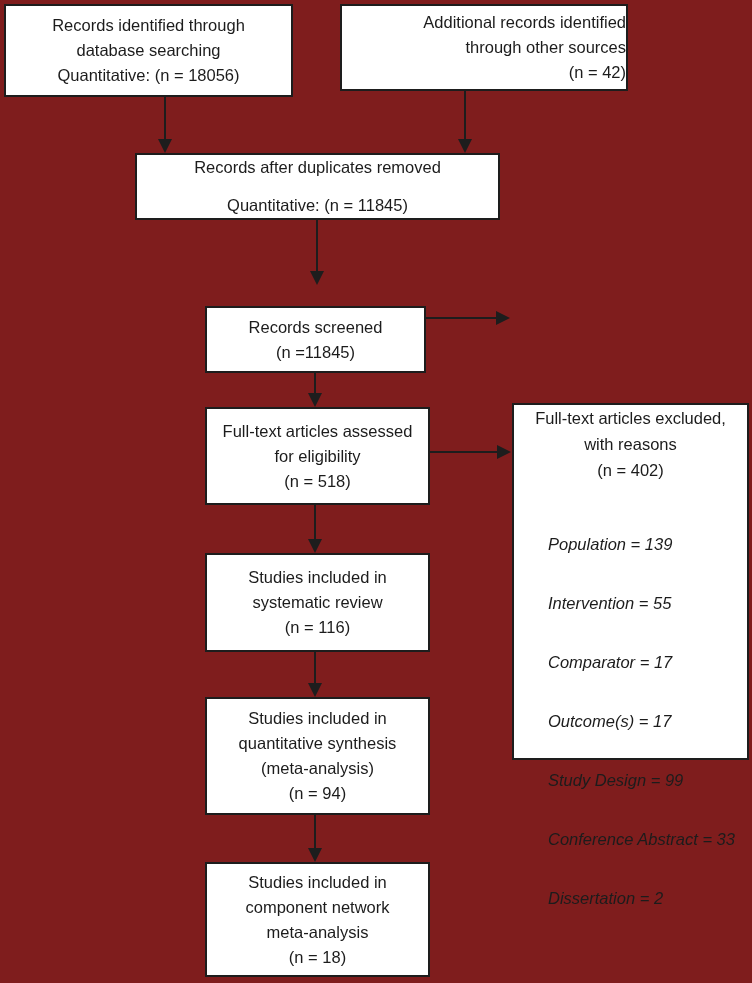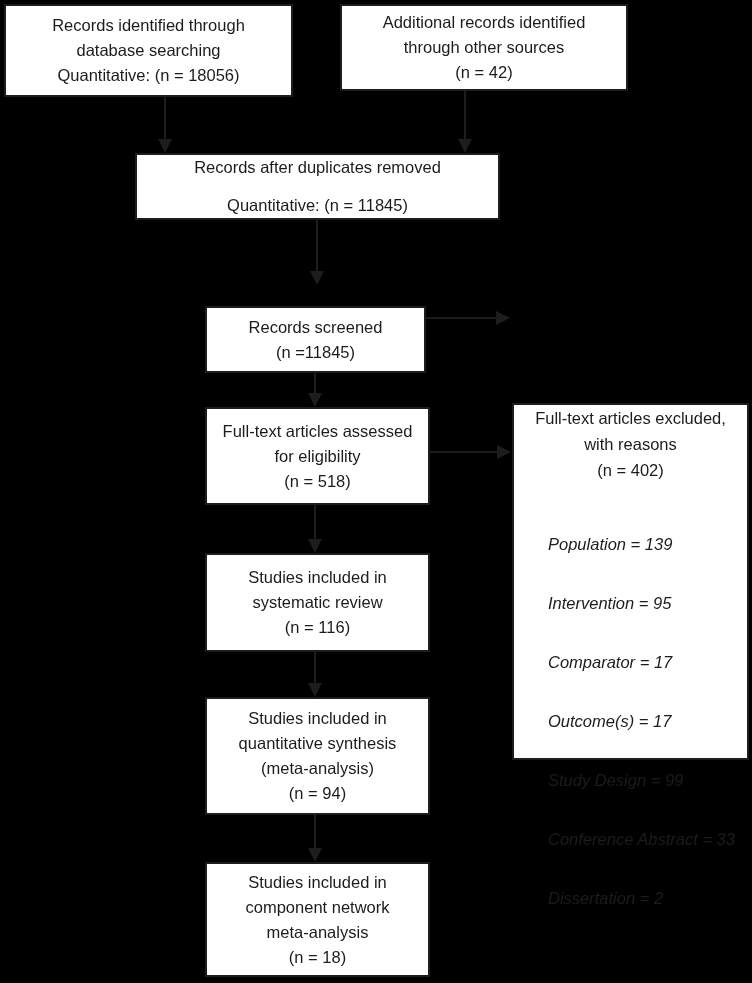--- a/index.html
+++ b/index.html
@@ -1,21 +1,21 @@
 <!DOCTYPE html>
 <html><head>
 <meta charset="utf-8">
 <style>
   * { margin: 0; padding: 0; box-sizing: border-box; }
   html, body { background: #ffffff; }
   .canvas {
     position: relative;
     width: 752px;
     height: 983px;
-    background: #000000;
+    background: #7f1d1d;
     font-family: "Liberation Sans", sans-serif;
     color: #1c1c1c;
     overflow: hidden;
   }
   .arrows { position: absolute; left: 0; top: 0; }
   .box {
     position: absolute;
     border: 2px solid #1d1d1d;
     background: #ffffff;
     display: flex;
@@ -59,21 +59,21 @@
     <line x1="315" y1="652" x2="315" y2="695" stroke="#1d1d1d" stroke-width="2" marker-end="url(#ah)"></line>
     <line x1="315" y1="815" x2="315" y2="860" stroke="#1d1d1d" stroke-width="2" marker-end="url(#ah)"></line>
   </svg>
 
   <div class="box" style="left:4px; top:4px; width:289px; height:93px;">
     <div>Records identified through</div>
     <div>database searching</div>
     <div>Quantitative: (n = 18056)</div>
   </div>
 
-  <div class="box" style="left:340px; top:4px; width:288px; height:87px;">
+  <div class="box" style="left:340px; top:4px; width:288px; height:87px;align-items:flex-end;">
     <div>Additional records identified</div>
     <div>through other sources</div>
     <div>(n = 42)</div>
   </div>
 
   <div class="box" style="left:135px; top:153px; width:365px; height:67px;justify-content:space-between;">
     <div>Records after duplicates removed</div>
     <div>Quantitative: (n = 11845)</div>
   </div>
 
@@ -90,21 +90,21 @@
   </div>
 
   <div class="box box--tall" style="left:512px; top:403px; width:237px; height:357px;">
     <div class="tall-header">
       <div>Full-text articles excluded,</div>
       <div>with reasons</div>
       <div>(n = 402)</div>
     </div>
     <div class="reasons">
       <div class="reason">Population = 139</div>
-      <div class="reason">Intervention = 95</div>
+      <div class="reason">Intervention = 55</div>
       <div class="reason">Comparator = 17</div>
       <div class="reason">Outcome(s) = 17</div>
       <div class="reason">Study Design = 99</div>
       <div class="reason">Conference Abstract = 33</div>
       <div class="reason">Dissertation = 2</div>
     </div>
   </div>
 
   <div class="box" style="left:205px; top:553px; width:225px; height:99px;">
     <div>Studies included in</div>

